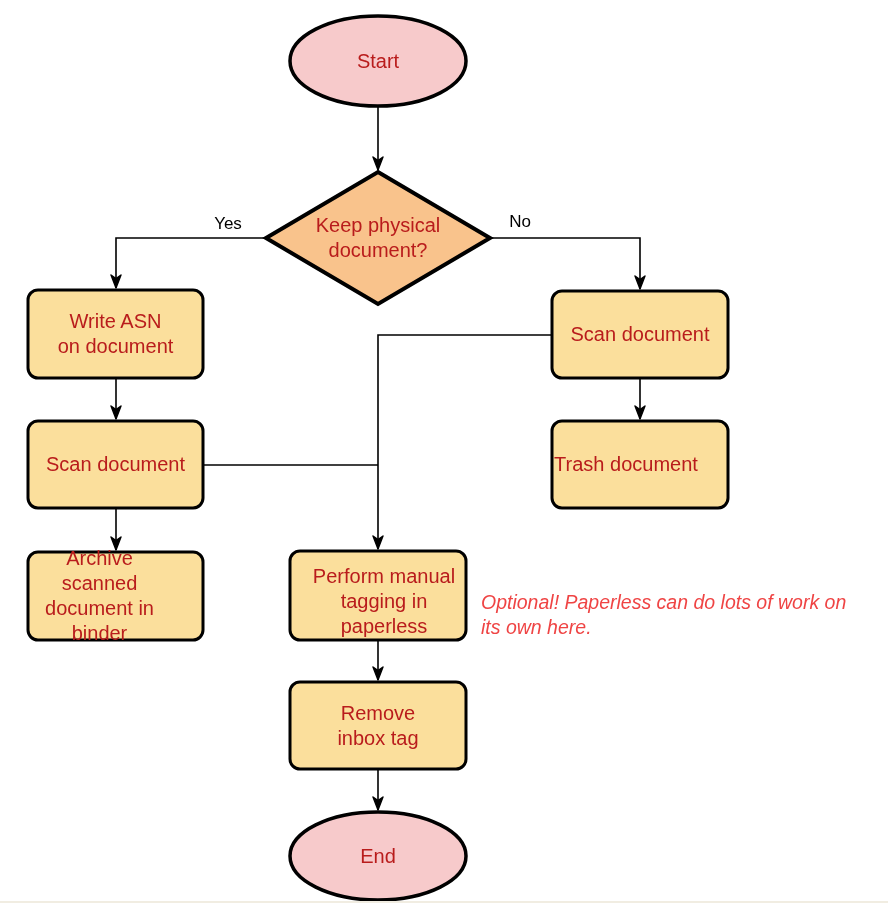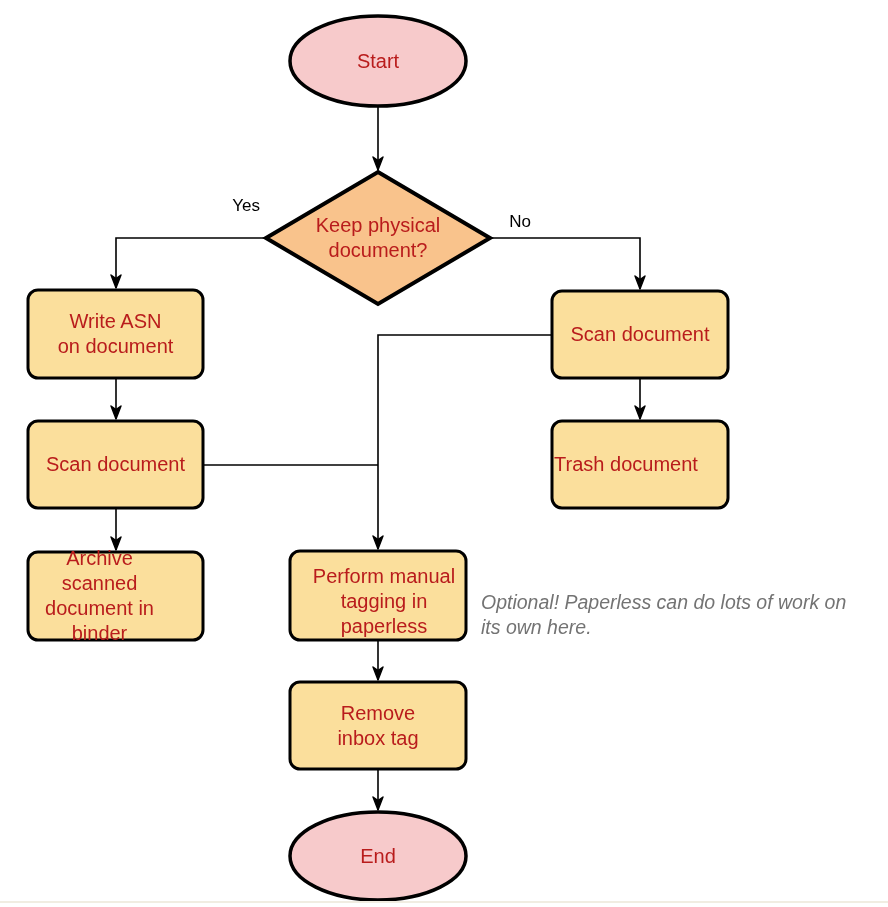--- a/index.html
+++ b/index.html
@@ -51,21 +51,21 @@
     color: #000000;
   }
   .note-text {
     position: absolute;
     left: 481px;
     top: 590px;
     width: 404px;
     font-size: 19.5px;
     line-height: 25px;
     font-style: italic;
-    color: #737373;
+    color: #ef4444;
     white-space: pre-line;
     text-align: left;
   }
   .bottom-rule {
     position: absolute;
     left: 0;
     top: 901px;
     width: 888px;
     height: 2px;
     background: #f1ede2;
@@ -119,21 +119,21 @@
 binder</div>
   <div class="node-label" style="left:552px; top:291px; width:176px; height:87px;">Scan document</div>
   <div class="node-label" style="left:538px; top:421px; width:176px; height:87px;">Trash document</div>
   <div class="node-label" style="left:296px; top:551px; width:176px; height:101px;">Perform manual
 tagging in
 paperless</div>
   <div class="node-label" style="left:290px; top:682px; width:176px; height:87px;">Remove
 inbox tag</div>
   <div class="node-label" style="left:291px; top:812px; width:174px; height:88px;text-align:right;">End</div>
 
-  <div class="edge-label" style="left:196px; top:195px; width:64px;text-align:right;">Yes</div>
+  <div class="edge-label" style="left:196px; top:213px; width:64px;">Yes</div>
   <div class="edge-label" style="left:488px; top:211px; width:64px;">No</div>
 
   <div class="note-text">Optional! Paperless can do lots of work on
 its own here.</div>
 
   <div class="bottom-rule"></div>
 
 </div>
 
 </body></html>

